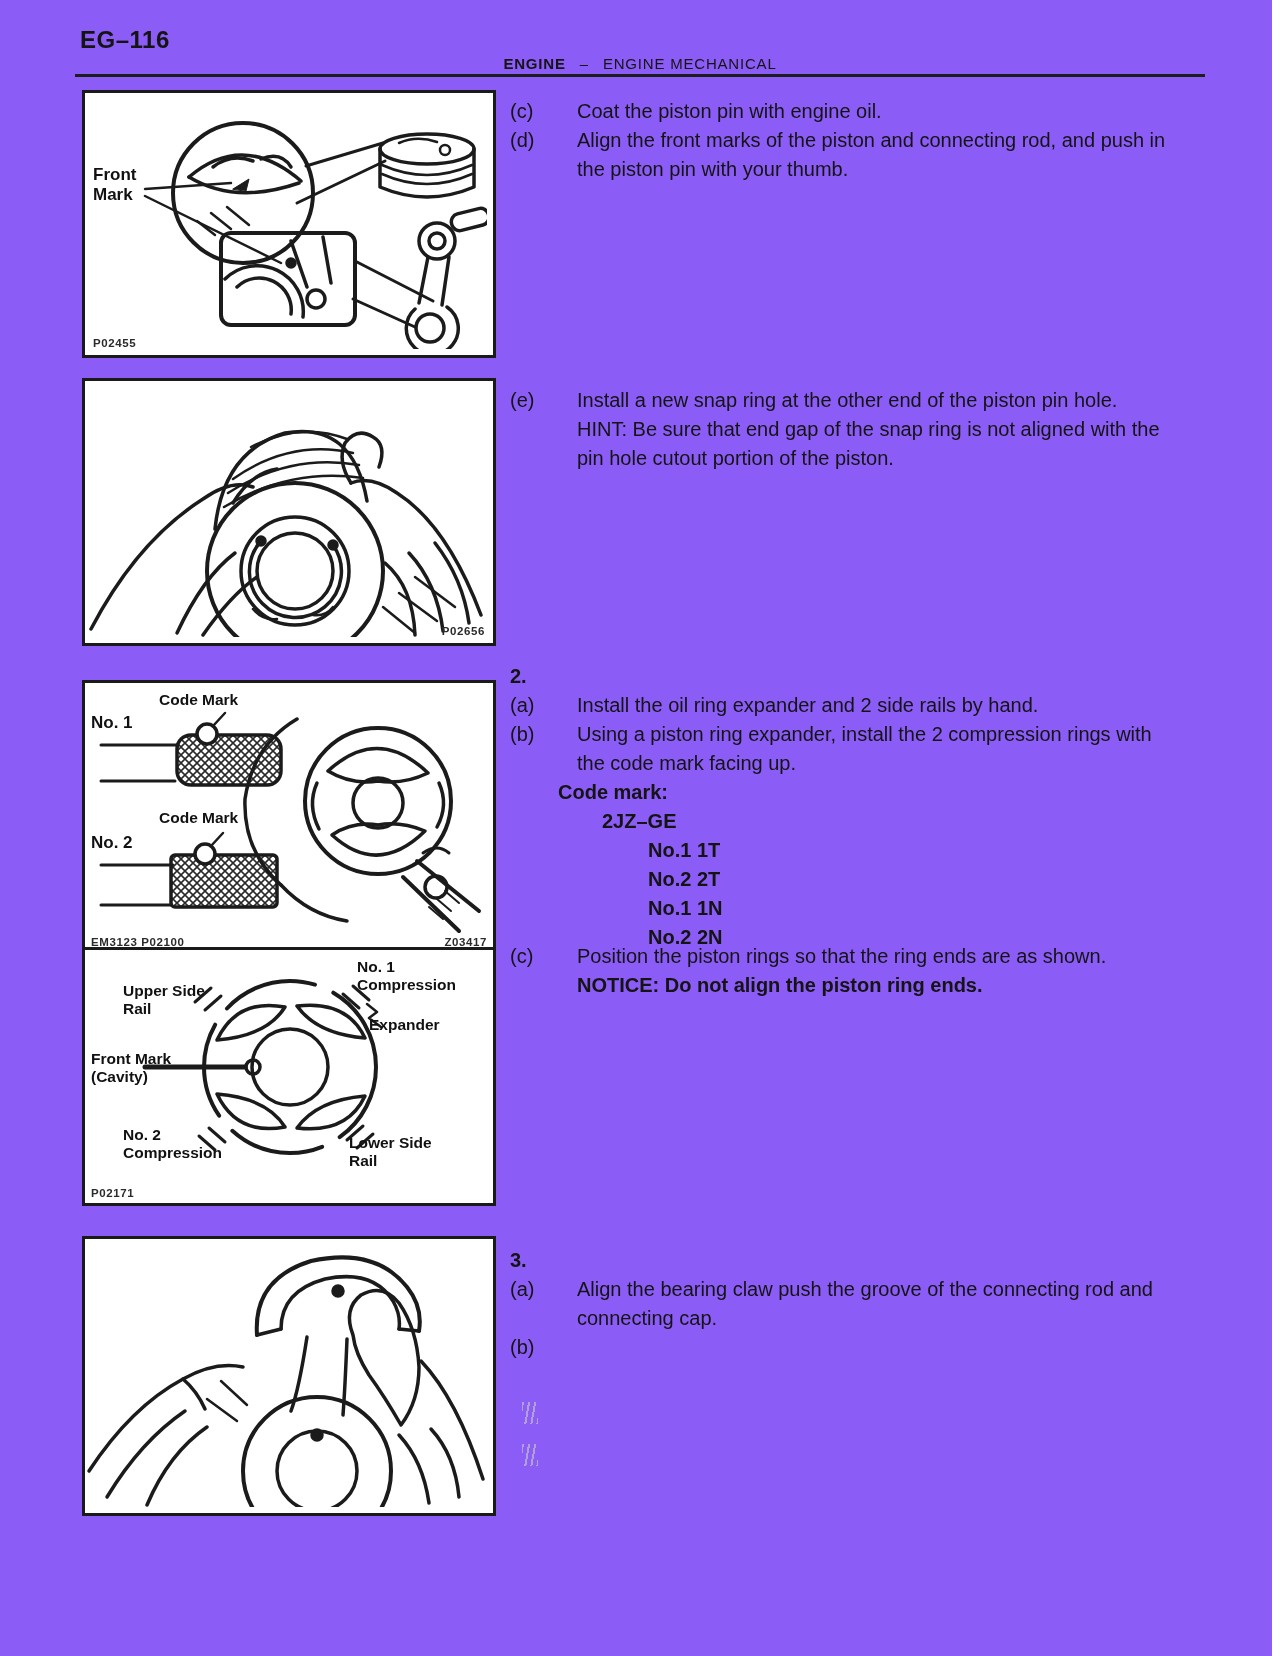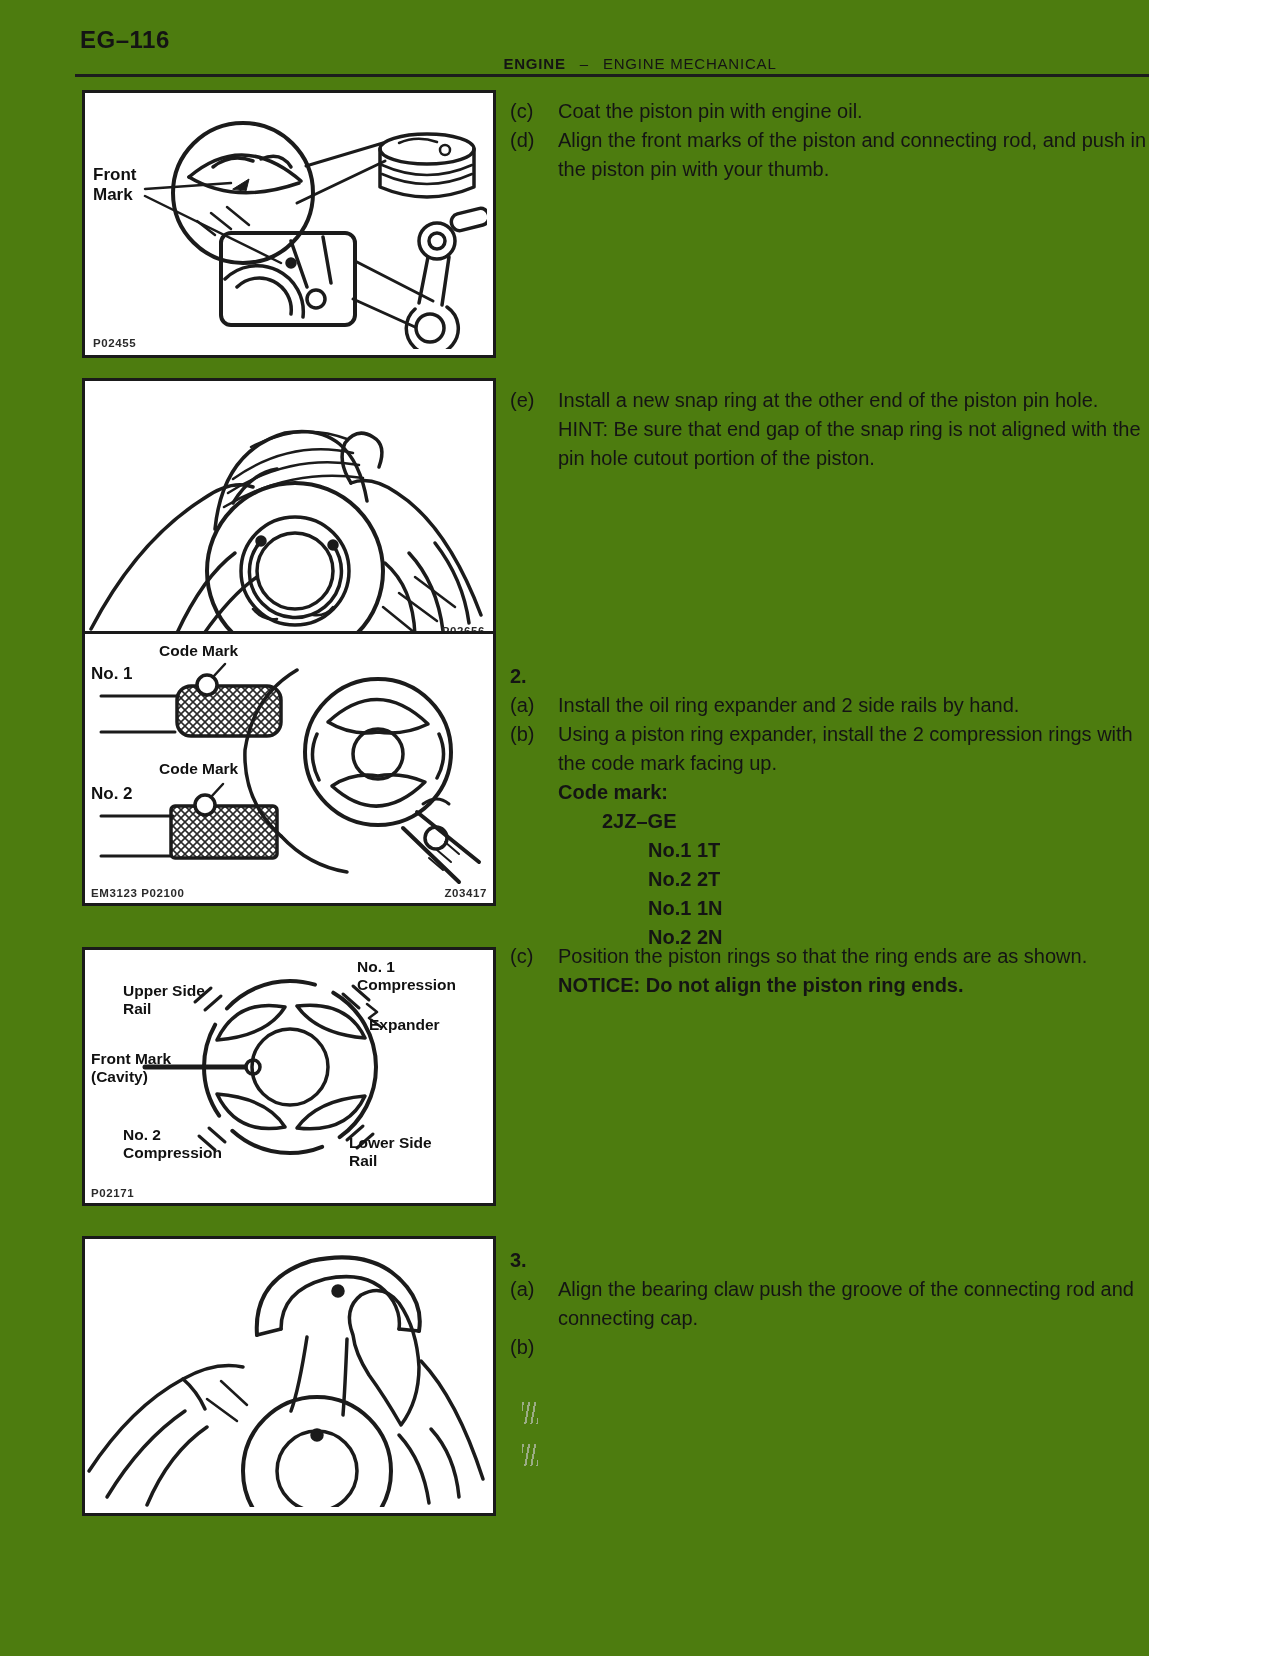--- a/index.html
+++ b/index.html
@@ -1,37 +1,37 @@
 <!DOCTYPE html>
 <html><head>
 <meta charset="utf-8">
 <style>
   html,body{margin:0;padding:0;background:#ffffff;}
   .page{
-    position:relative; width:1149px; height:1656px; background:#4d7c0f;
+    position:relative; width:1272px; height:1656px; background:#8b5cf6;
     font-family:"Liberation Sans", sans-serif; color:#141414; overflow:hidden;
   }
   
   .page-number{position:absolute;left:80px;top:26px;font-size:24px;font-weight:bold;letter-spacing:.5px;}
   .header-line{position:absolute;left:75px;top:55px;width:1130px;text-align:center;font-size:15px;letter-spacing:.8px;}
   .header-line .sec{font-weight:bold;}
   .header-line .sep{padding:0 14px;}
   .header-rule{position:absolute;left:75px;top:74px;width:1130px;border-top:3px solid #1d1d1d;}
 
   
   .fig{position:absolute;border:3px solid #1a1a1a;background:#fff;}
   .fig svg{position:absolute;left:0;top:0;}
   .fig-label{position:absolute;font-weight:bold;color:#111;white-space:pre-line;line-height:1.18;font-size:16px;}
   .fig-code{position:absolute;font-size:11.5px;font-weight:bold;letter-spacing:.6px;color:#2b2b2b;}
 
   
   .textcol{position:absolute;left:510px;width:680px;font-size:20px;line-height:29px;color:#141414;}
   .item{display:flex;align-items:flex-start;}
   .item .marker{width:48px;flex-shrink:0;}
-  .item .text{width:608px;}
+  .item .text{width:608px;margin-left:19px;}
   .b{font-weight:bold;}
   .cm-heading{padding-left:48px;font-weight:bold;}
   .cm-l1{padding-left:92px;font-weight:bold;}
   .cm-l2{padding-left:138px;font-weight:bold;}
 
   .artifact{
     position:absolute;width:16px;height:22px;opacity:.65;
     background:repeating-linear-gradient(100deg,#c6c6c6 0 2px,transparent 2px 6px);
   }
 </style>
@@ -138,21 +138,21 @@
   <div class="textcol" style="top:386px;">
     <div class="item">
       <div class="marker">(e)</div>
       <div class="text">
         <div>Install a new snap ring at the other end of the piston pin hole.</div>
         <div>HINT: Be sure that end gap of the snap ring is not aligned with the pin hole cutout portion of the piston.</div>
       </div>
     </div>
   </div>
 
-  <div class="fig" style="left:82px;top:631px;width:408px;height:269px;text-align:center;">
+  <div class="fig" style="left:82px;top:680px;width:408px;height:269px;text-align:center;">
     <svg width="402" height="263" viewBox="0 0 402 263">
       <defs>
         <pattern id="xh" width="8" height="8" patternUnits="userSpaceOnUse">
           <path d="M0,0 L8,8 M8,0 L0,8" stroke="#2a2a2a" stroke-width="1.6"></path>
         </pattern>
       </defs>
       <g stroke="#1b1b1b" fill="none" stroke-width="3.5" stroke-linecap="round" stroke-linejoin="round">
         <path d="M16,62 H92" stroke-width="3"></path>
         <path d="M16,98 H90" stroke-width="3"></path>
         <rect x="92" y="52" width="104" height="50" rx="14" fill="url(#xh)"></rect>

